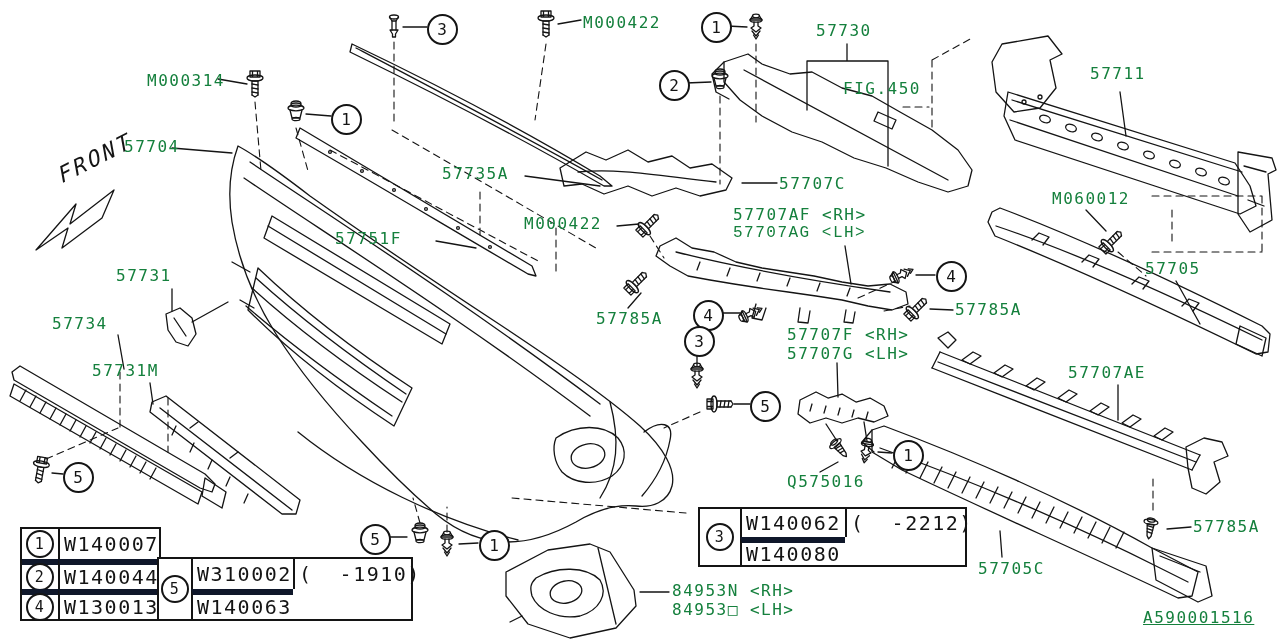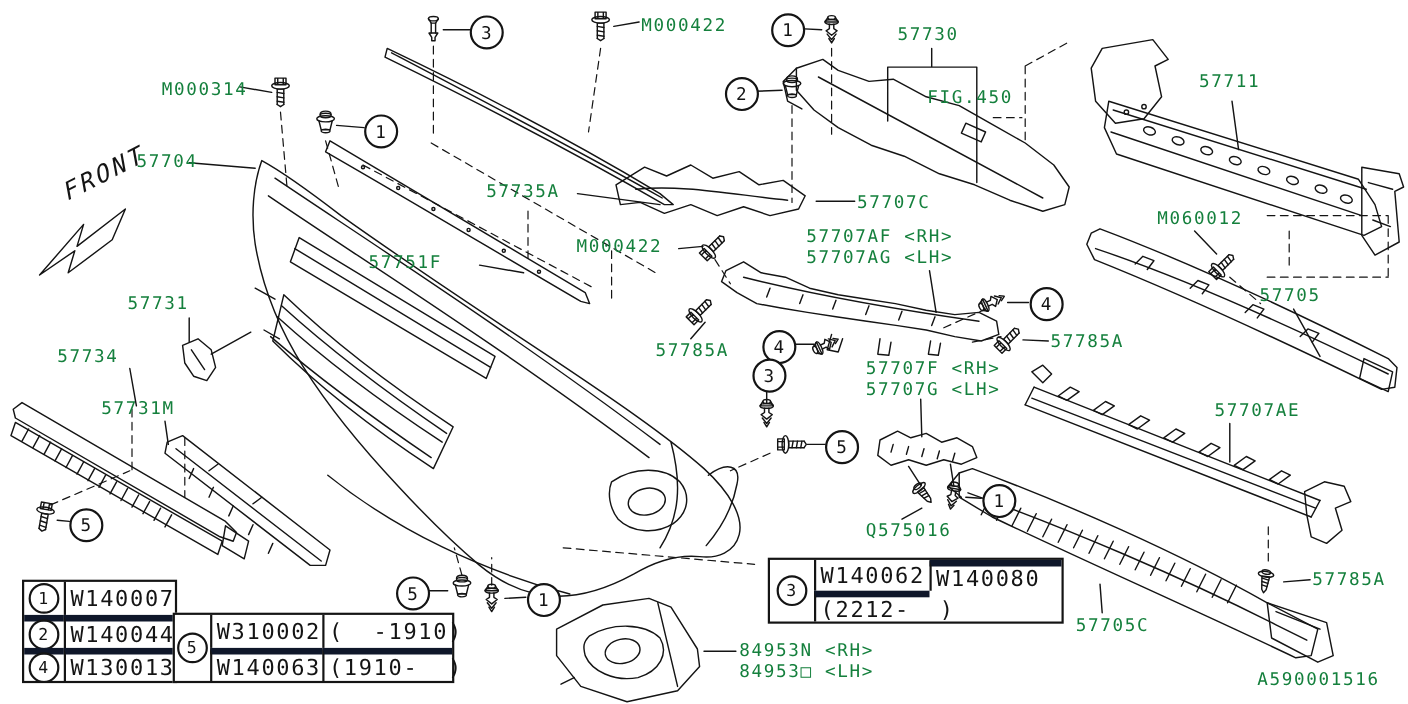--- a/index.html
+++ b/index.html
@@ -249,37 +249,37 @@
       <div class="plabel" style="left: 583px; top: 13px;">M000422</div>
       <div class="plabel" style="left: 816px; top: 21px;">57730</div>
       <div class="plabel" style="left: 843px; top: 79px; text-align: right;">FIG.450</div>
       <div class="plabel" style="left: 1090px; top: 64px;">57711</div>
       <div class="plabel" style="left: 124px; top: 137px;">57704</div>
       <div class="plabel" style="left: 442px; top: 164px;">57735A</div>
       <div class="plabel" style="left: 335px; top: 229px;">57751F</div>
       <div class="plabel" style="left: 524px; top: 214px;">M000422</div>
       <div class="plabel" style="left: 779px; top: 174px;">57707C</div>
       <div class="plabel" style="left: 733px; top: 205px;">57707AF &lt;RH&gt;</div>
-      <div class="plabel" style="left: 733px; top: 224px;">57707AG &lt;LH&gt;</div>
+      <div class="plabel" style="left: 733px; top: 224px; font-family: Liberation Mono, monospace;">57707AG &lt;LH&gt;</div>
       <div class="plabel" style="left: 1052px; top: 189px;">M060012</div>
       <div class="plabel" style="left: 1145px; top: 259px;">57705</div>
       <div class="plabel" style="left: 116px; top: 266px;">57731</div>
       <div class="plabel" style="left: 24px; top: 314px; margin-left: 28px;">57734</div>
       <div class="plabel" style="left: 92px; top: 361px;">57731M</div>
       <div class="plabel" style="left: 596px; top: 309px;">57785A</div>
       <div class="plabel" style="left: 955px; top: 300px;">57785A</div>
       <div class="plabel" style="left: 787px; top: 325px;">57707F &lt;RH&gt;</div>
       <div class="plabel" style="left: 787px; top: 344px;">57707G &lt;LH&gt;</div>
-      <div class="plabel" style="left: 1068px; top: 363px; margin-left: 36px;">57707AE</div>
+      <div class="plabel" style="left: 1068px; top: 363px;">57707AE</div>
       <div class="plabel" style="left: 787px; top: 472px;">Q575016</div>
       <div class="plabel" style="left: 1193px; top: 517px;">57785A</div>
       <div class="plabel" style="left: 978px; top: 559px;">57705C</div>
       <div class="plabel" style="left: 672px; top: 581px;">84953N &lt;RH&gt;</div>
       <div class="plabel" style="left: 672px; top: 600px; text-align: right;">84953□ &lt;LH&gt;</div>
-      <div class="plabel" style="left: 1143px; top: 608px;">A590001516</div>
+      <div class="plabel" style="left: 1143px; top: 608px; text-decoration: underline;">A590001516</div>
     </div>
 
 <div id="callouts-layer">
       <div class="callout" style="left: 426.5px; top: 13.5px;">3</div>
       <div class="callout" style="left: 700.5px; top: 11.5px;">1</div>
       <div class="callout" style="left: 658.5px; top: 69.5px;">2</div>
       <div class="callout" style="left: 330.5px; top: 103.5px;">1</div>
       <div class="callout" style="left: 692.5px; top: 299.5px;">4</div>
       <div class="callout" style="left: 935.5px; top: 260.5px;">4</div>
       <div class="callout" style="left: 683.5px; top: 325.5px;">3</div>
@@ -297,23 +297,22 @@
   <div class="cell">W140044</div>
   <div class="cell first-col"><div class="tcircle">4</div></div>
   <div class="cell">W130013</div>
 </div>
 
 <div class="ptable" style="left:157px;top:557px;grid-template-columns:32px 102px 118px;grid-template-rows:30px 30px;">
   <div class="cell first-col first-row" style="grid-row:1/3;"><div class="tcircle">5</div></div>
   <div class="cell first-row">W310002</div>
   <div class="cell first-row">(  -1910)</div>
   <div class="cell">W140063</div>
-  <div class="cell">(1910-  )</div>
 </div>
 
 <div class="ptable" style="left:698px;top:507px;grid-template-columns:40px 105px 120px;grid-template-rows:28px 28px;">
   <div class="cell first-col first-row" style="grid-row:1/3;"><div class="tcircle">3</div></div>
   <div class="cell first-row">W140062</div>
+  <div class="cell first-row">(  -2212)</div>
   <div class="cell">W140080</div>
-  <div class="cell">(2212-  )</div>
 </div>
 
 </div>
 
 </body></html>

